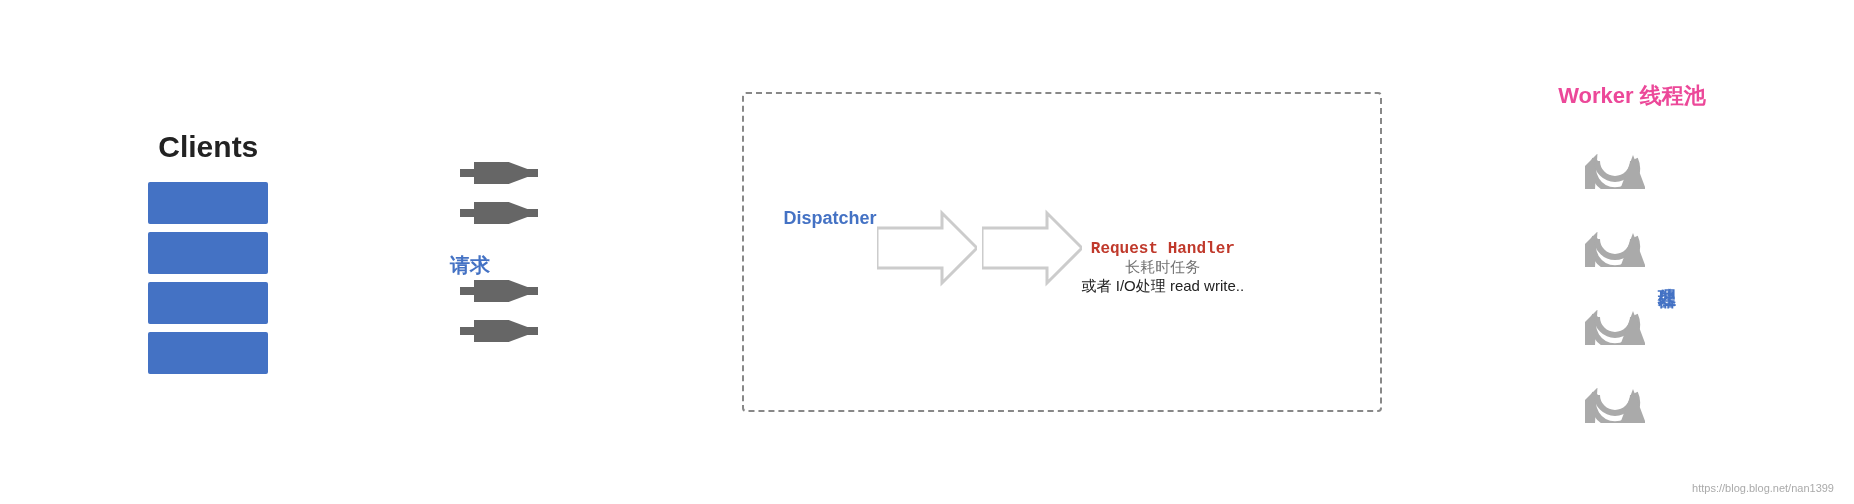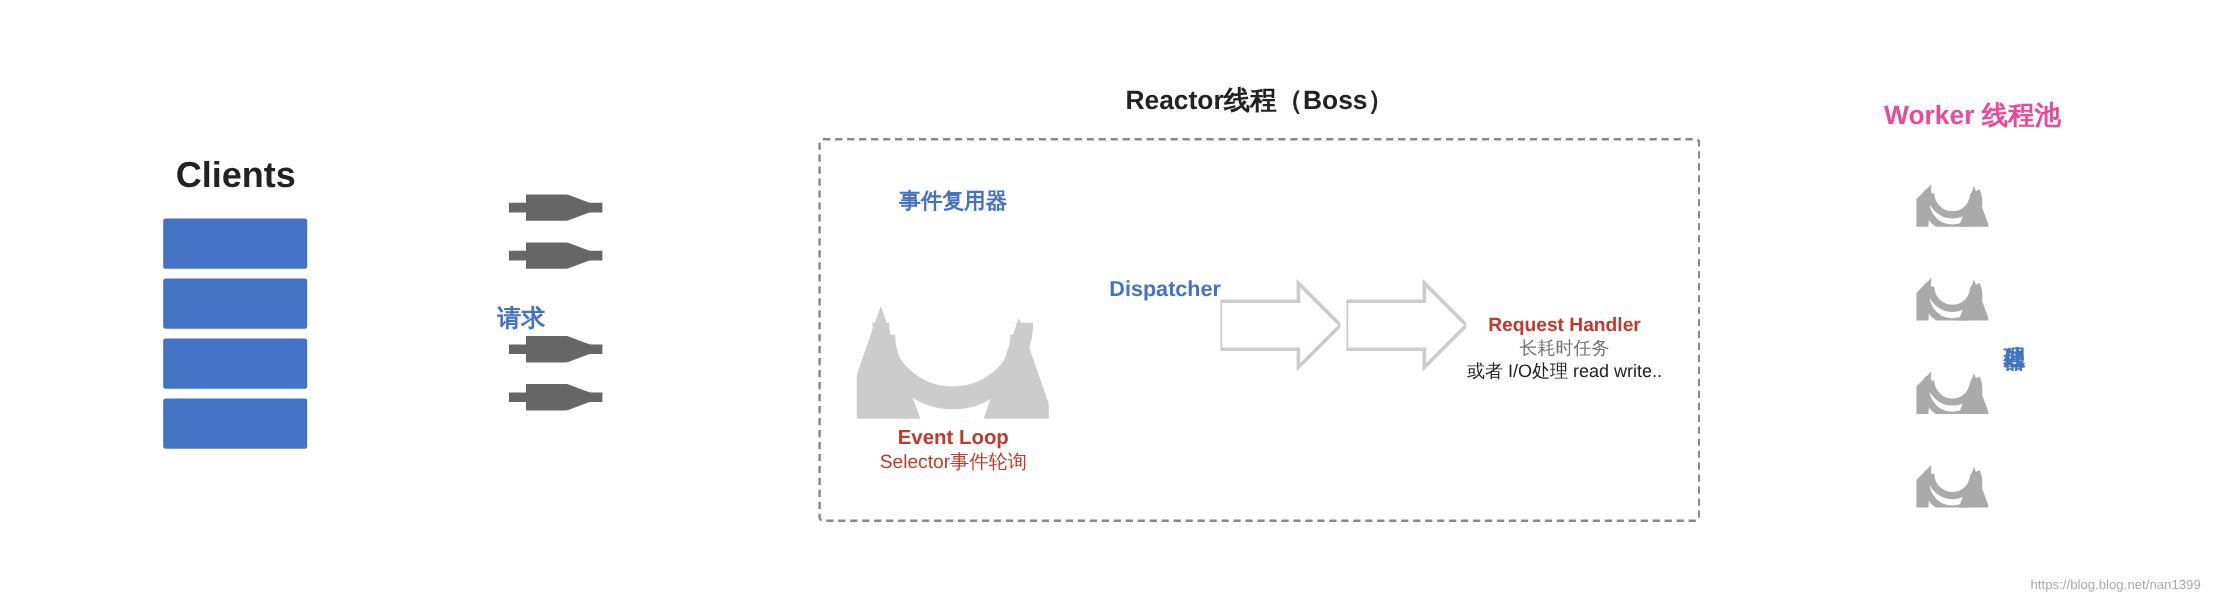--- a/index.html
+++ b/index.html
@@ -162,20 +162,21 @@
       width: 100px;
       height: 80px;
     }
     .request-handler-labels {
       text-align: center;
     }
     .rh-label1 {
       font-size: 16px;
       font-weight: bold;
       color: #C0392B;
+      font-family: Liberation Mono, monospace;
     }
     .rh-label2 {
       font-size: 15px;
       color: #737373;
     }
     .rh-label3 {
       font-size: 15px;
       color: #222;
     }
 
@@ -299,47 +300,22 @@
               <polygon points="0 0, 8 3, 0 6" fill="#666"></polygon>
             </marker>
           </defs>
           <line x1="0" y1="11" x2="78" y2="11" stroke="#666" stroke-width="8" marker-end="url(#arrowhead4)"></line>
         </svg>
       </div>
     </div>
   </div>
 
   <div class="reactor-section">
-    <div class="reactor-title">Reactor线程（Boss）</div>
     <div class="reactor-dashed-box">
 
-      <div class="event-loop-part">
-        <div class="event-multiplexer-label">事件复用器</div>
-        <div class="circular-arrows">
-          <svg viewBox="0 0 160 160">
-
-            <defs>
-              <marker id="circArrow1" markerWidth="10" markerHeight="7" refX="9" refY="3.5" orient="auto">
-                <polygon points="0 0, 10 3.5, 0 7" fill="#ccc"></polygon>
-              </marker>
-              <marker id="circArrow2" markerWidth="10" markerHeight="7" refX="9" refY="3.5" orient="auto">
-                <polygon points="0 0, 10 3.5, 0 7" fill="#ccc"></polygon>
-              </marker>
-            </defs>
-
-            <path d="M 140 80 A 60 60 0 1 1 20 80" fill="none" stroke="#ccc" stroke-width="14" marker-end="url(#circArrow1)"></path>
-
-            <path d="M 25 90 A 45 45 0 1 0 135 90" fill="none" stroke="#ccc" stroke-width="14" marker-end="url(#circArrow2)"></path>
-          </svg>
-        </div>
-        <div class="event-loop-labels">
-          <div class="event-loop-label1">Event Loop</div>
-          <div class="event-loop-label2">Selector事件轮询</div>
-        </div>
-      </div>
 
       <div class="dispatcher-part">
         <div class="dispatcher-label">Dispatcher</div>
 
         <div class="dispatcher-arrows-row">
           <div class="big-arrow">
             <svg viewBox="0 0 100 80">
               <polygon points="0,20 65,20 65,5 100,40 65,75 65,60 0,60" fill="none" stroke="#ccc" stroke-width="3"></polygon>
             </svg>
           </div>

